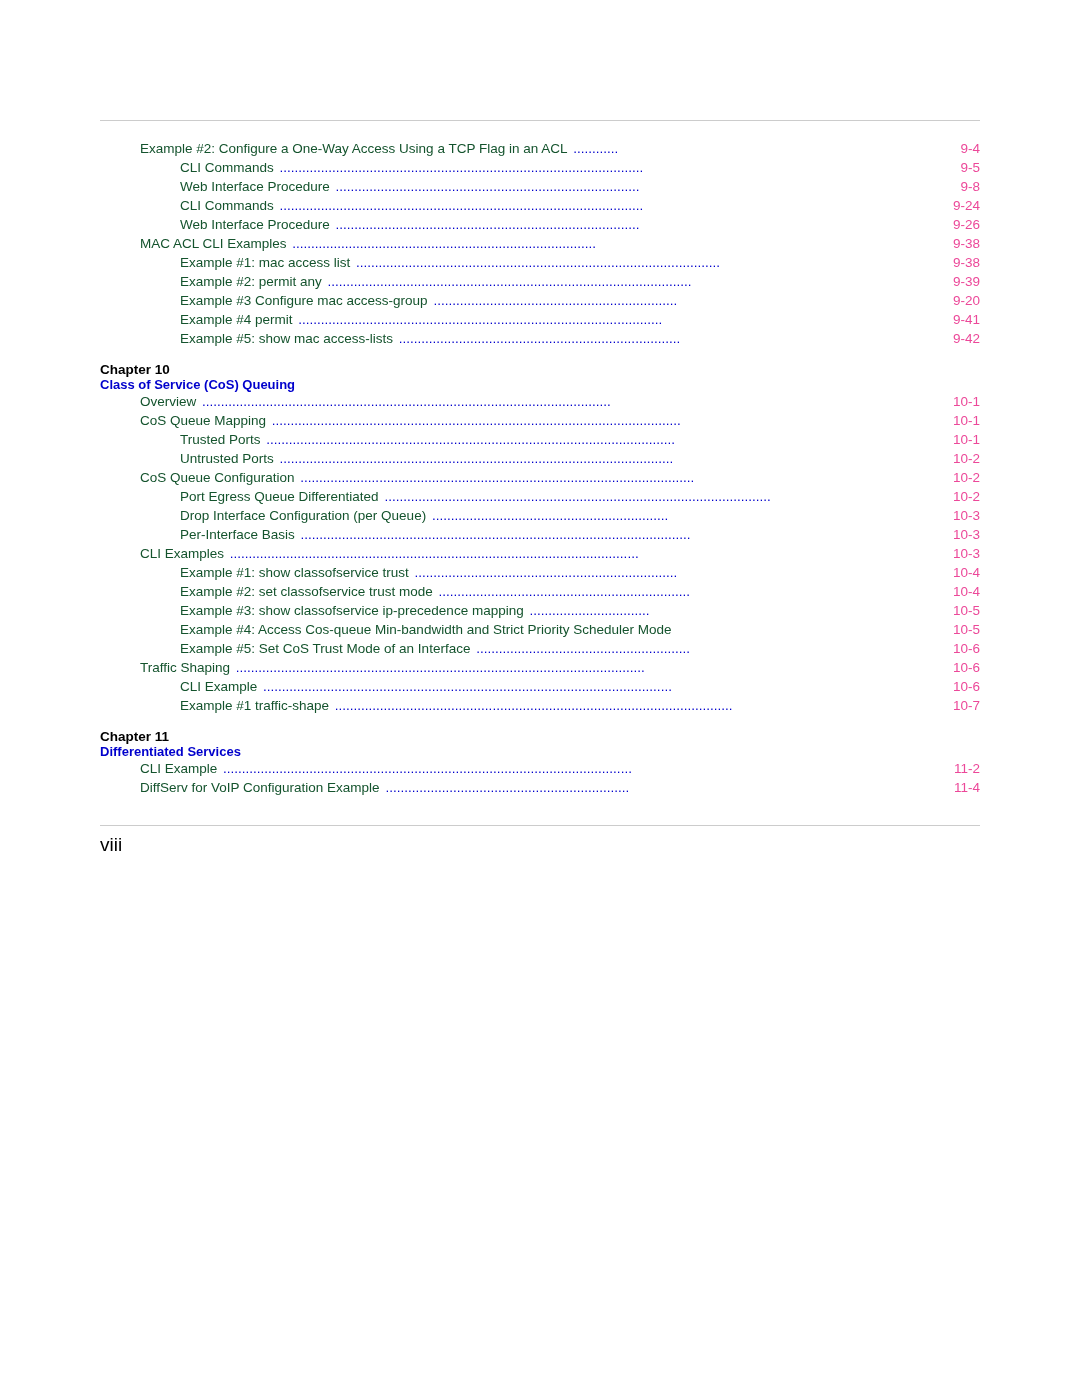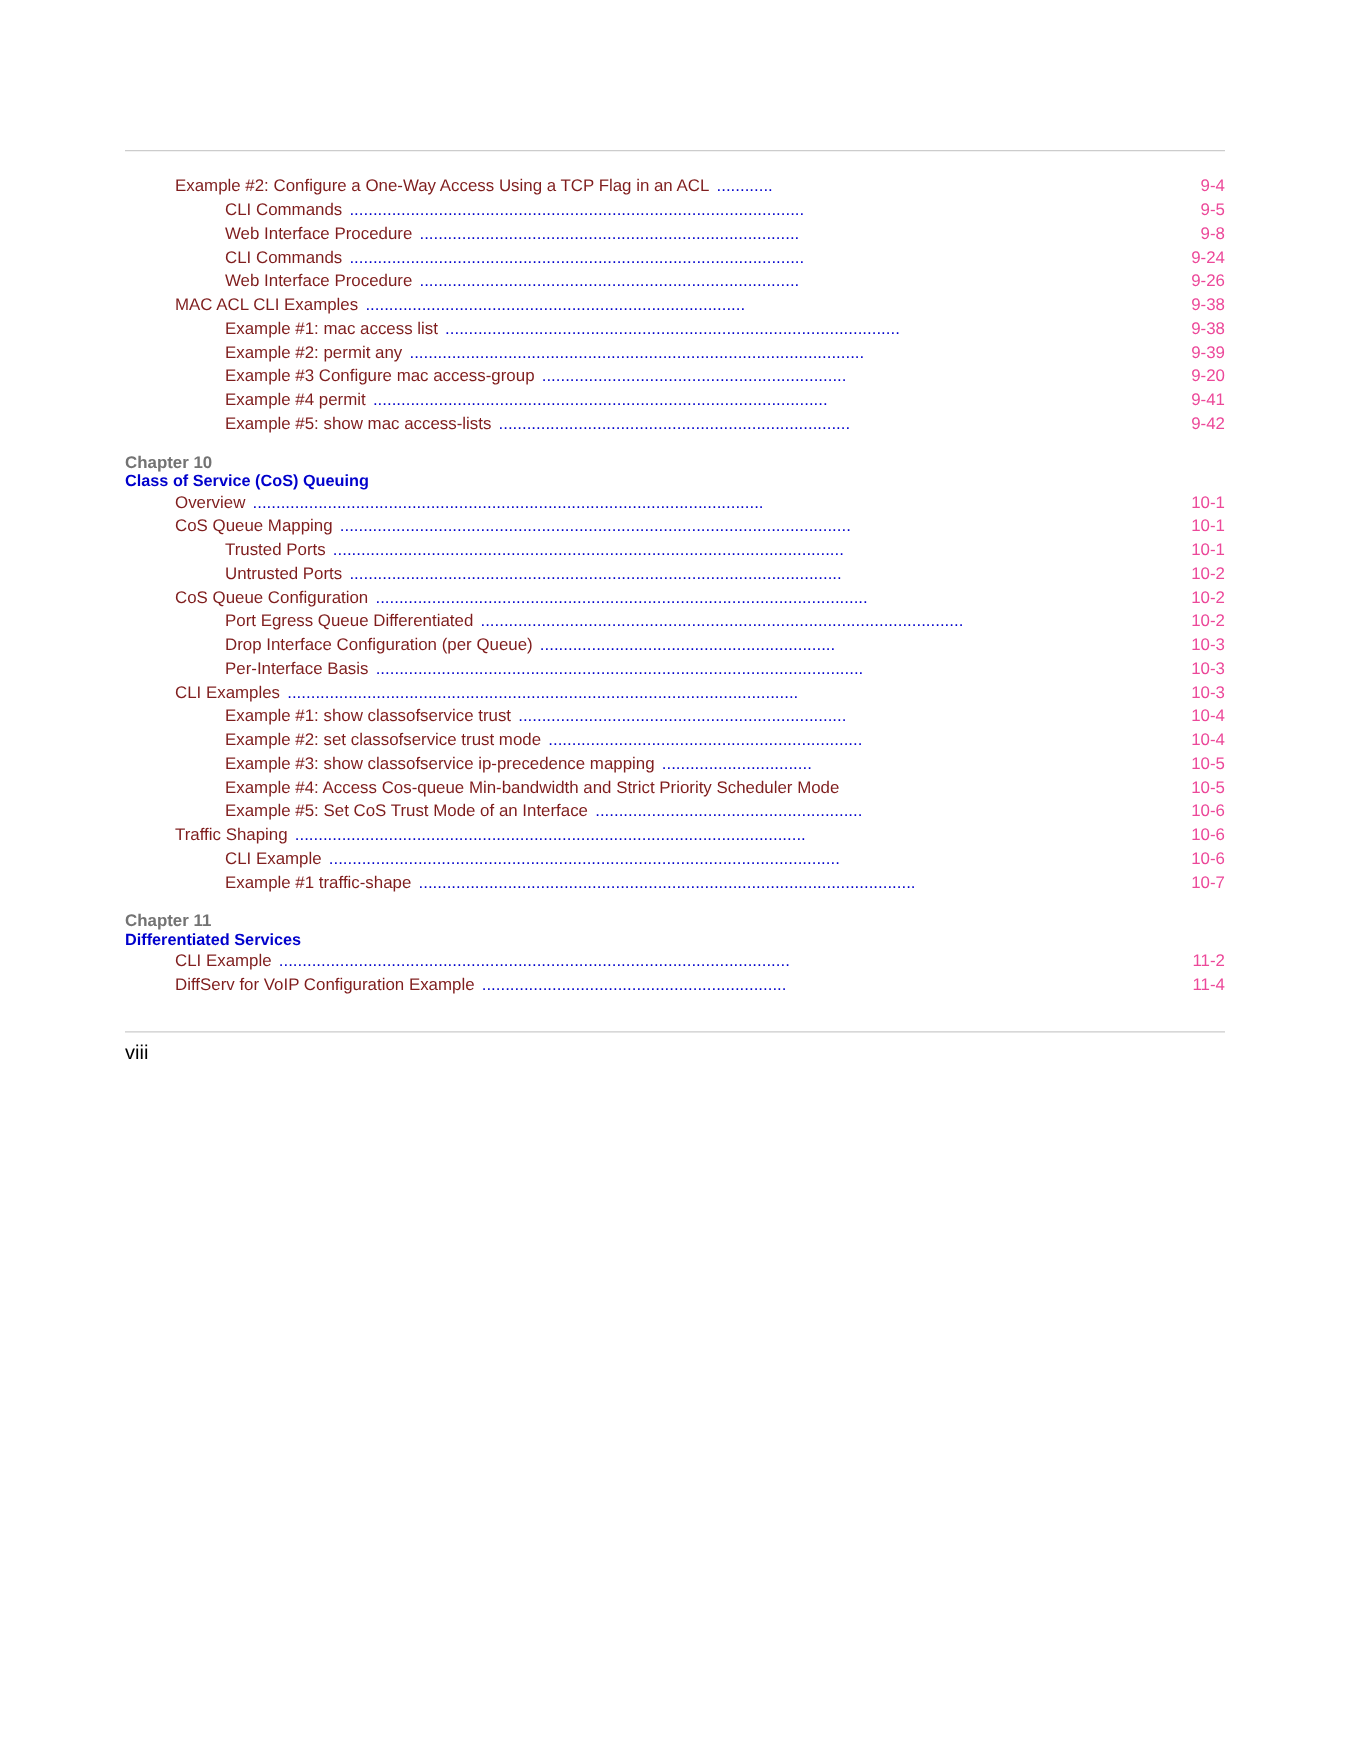--- a/index.html
+++ b/index.html
@@ -43,21 +43,21 @@
       padding-left: 80px;
     }
 
     .chapter-heading {
       margin-top: 16px;
       margin-bottom: 2px;
     }
 
     .chapter-heading .chapter-label {
       display: block;
-      color: #737373;
+      color: #000000;
       font-weight: bold;
       font-size: 13.5px;
     }
 
     .chapter-heading .chapter-title {
       display: block;
       color: #0000cc;
       font-weight: bold;
       font-size: 13px;
     }
@@ -68,34 +68,34 @@
     }
 
     .footer-area {
       display: flex;
       justify-content: space-between;
       align-items: center;
       padding: 8px 100px 0 100px;
     }
 
     .footer-page-num {
-      font-size: 16px;
+      font-size: 19px;
       color: #000000;
     }
 
     .entry-row {
       display: flex;
       align-items: baseline;
       margin-bottom: 4px;
       color: #0000cc;
       font-size: 13.5px;
     }
 
     .entry-label {
-      color: #7f1d1d;
+      color: #14532d;
       white-space: nowrap;
       flex-shrink: 0;
     }
 
     .entry-dots {
       flex: 1;
       color: #0000cc;
       overflow: hidden;
       white-space: nowrap;
       margin: 0 2px;

